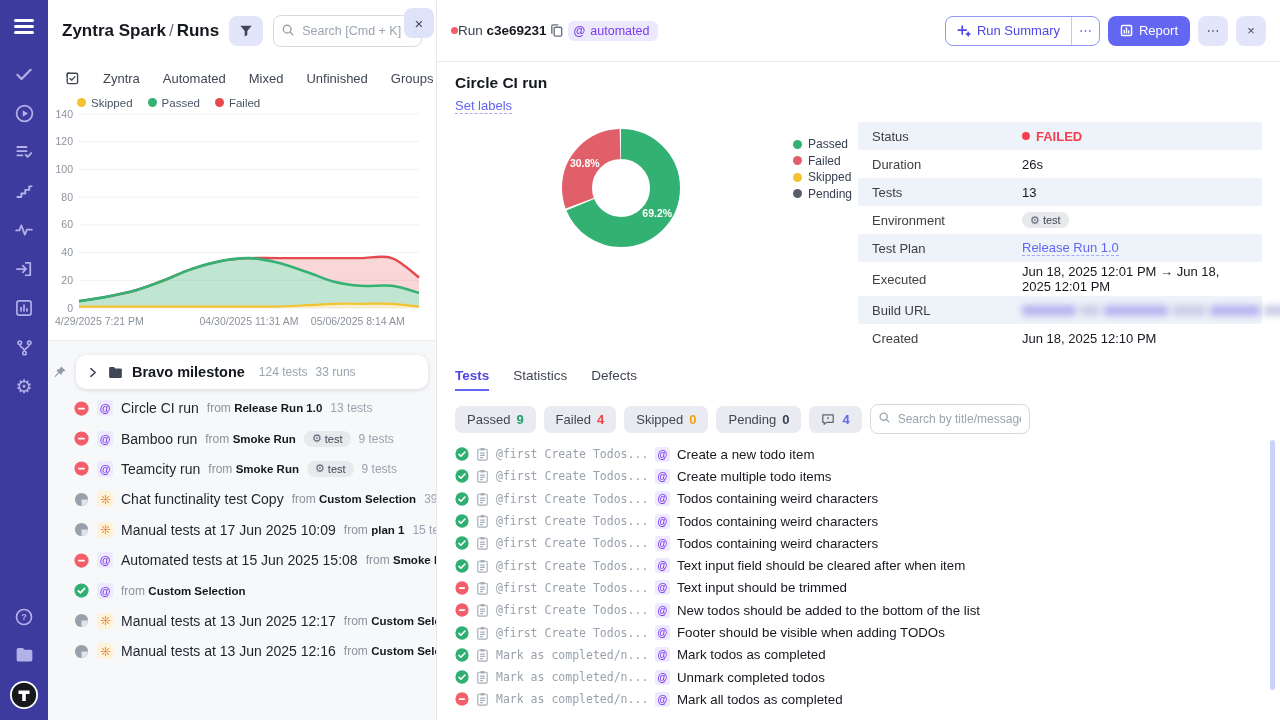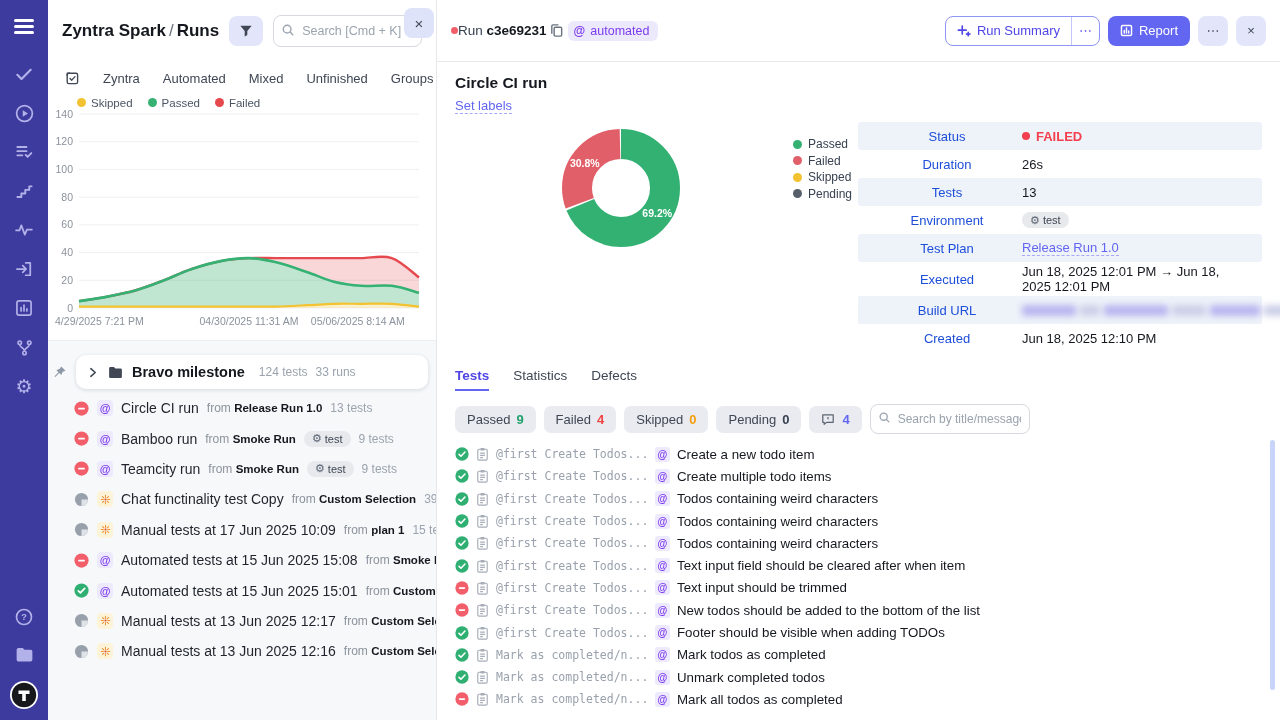--- a/index.html
+++ b/index.html
@@ -67,21 +67,21 @@
   .set-labels { display:inline-block; margin-top:6px; font-size:13px; color:#6366f1; border-bottom:1px dashed #a5a8f7; cursor:pointer; }
 
   .overview { display:flex; margin-top:8px; }
   .donut-wrap { margin-left:86px; }
   .donut-legend { margin-left:92px; margin-top:14px; font-size:12px; color:#374151; }
   .donut-legend .row { display:flex; align-items:center; gap:6px; height:16.5px; }
   .donut-legend .dot { width:9px; height:9px; border-radius:50%; }
   .info-table { width:404px; margin-left:auto; font-size:13px; }
   .info-row { display:flex; align-items:center; min-height:28px; padding:2px 14px; }
   .info-row:nth-child(odd) { background:#eef2f9; border-radius:2px; }
-  .info-label { width:150px; color:#1d4ed8; flex:0 0 150px;text-align:center; }
+  .info-label { width:150px; color:#404040; flex:0 0 150px; }
   .info-value { color:#15181e; font-weight:500; display:flex; align-items:center; gap:6px; }
   .status-failed { color:#f43f4e; font-weight:700; }
   .status-failed .dot { width:8px; height:8px; border-radius:50%; background:#f43f4e; }
   .info-link { color:#6366f1; border-bottom:1px dashed #a5a8f7; cursor:pointer; font-weight:400; }
   .blur-blocks { display:flex; gap:4px; align-items:center; filter:blur(3px); }
   .blur-blocks i { height:11px; border-radius:2px; display:inline-block; }
 
   .rp-tabs { display:flex; gap:24px; margin-top:16px; font-size:13.5px; color:#3f4754; }
   .rp-tab { padding-bottom:6px; cursor:pointer; }
   .rp-tab.active { color:#4f46e5; font-weight:700; border-bottom:2px solid #6366f1; }
@@ -358,21 +358,20 @@
     <span class="run-name">Automated tests at 15 Jun 2025 15:08</span>
     <span class="run-from">from <b>Smoke Run</b></span>
 
   </div>
   <div class="run-row">
     <svg class="ric" viewBox="0 0 16 16">
             <circle cx="8" cy="8" r="7.6" fill="#2fb072"></circle>
             <path d="M4.6 8.4l2.2 2.2 4.6-4.9" stroke="#fff" stroke-width="1.8" fill="none" stroke-linecap="round" stroke-linejoin="round"></path>
           </svg>
     <span class="at-chip">@</span>
-    <span class="run-name">Automated tests at 15 Jun 2025 15:01</span>
     <span class="run-from">from <b>Custom Selection</b></span>
 
   </div>
   <div class="run-row">
     <svg class="ric" viewBox="0 0 16 16">
             <circle cx="8" cy="8" r="7" fill="#98a1ab"></circle>
             <path d="M8 8L15 8A7 7 0 0 1 8 15Z" fill="#dfe3e8"></path>
           </svg>
     <span class="man-chip">
             <svg viewBox="0 0 16 16" width="11" height="11">

